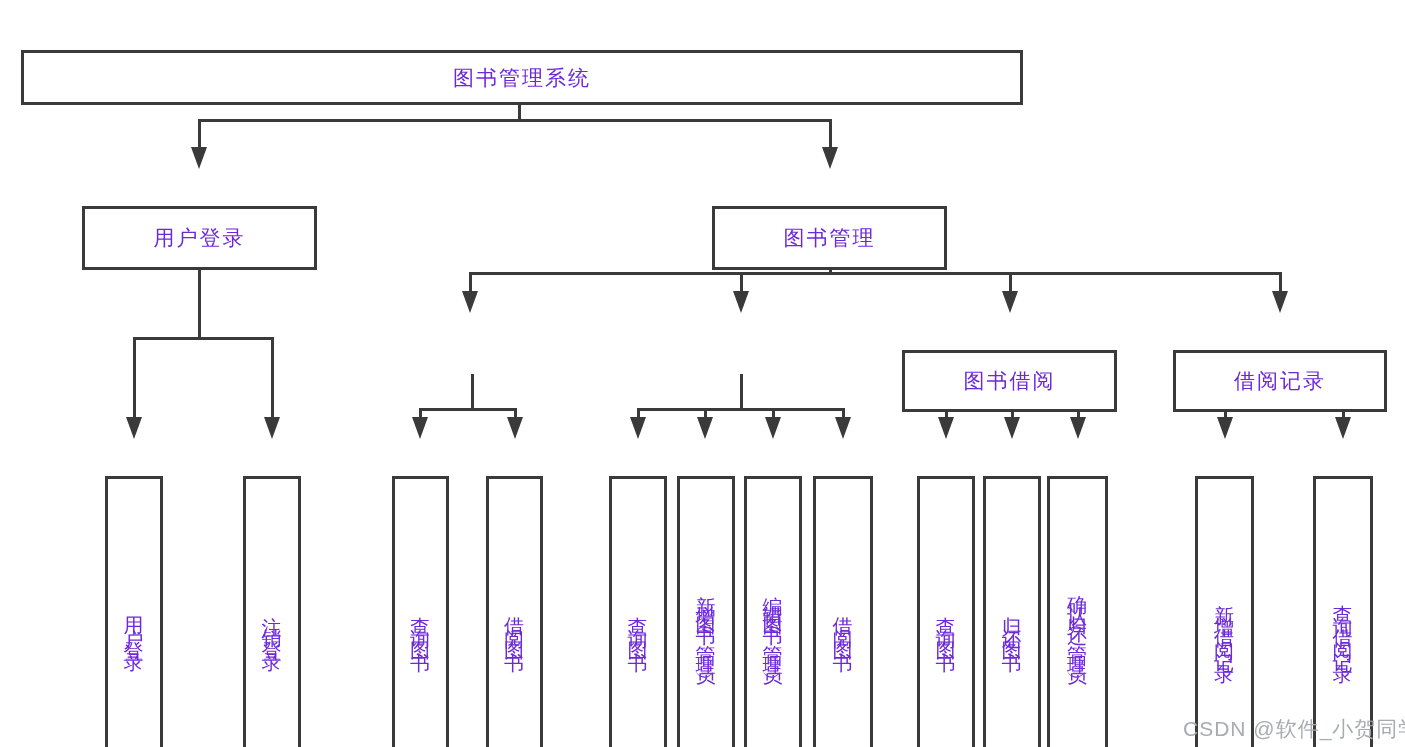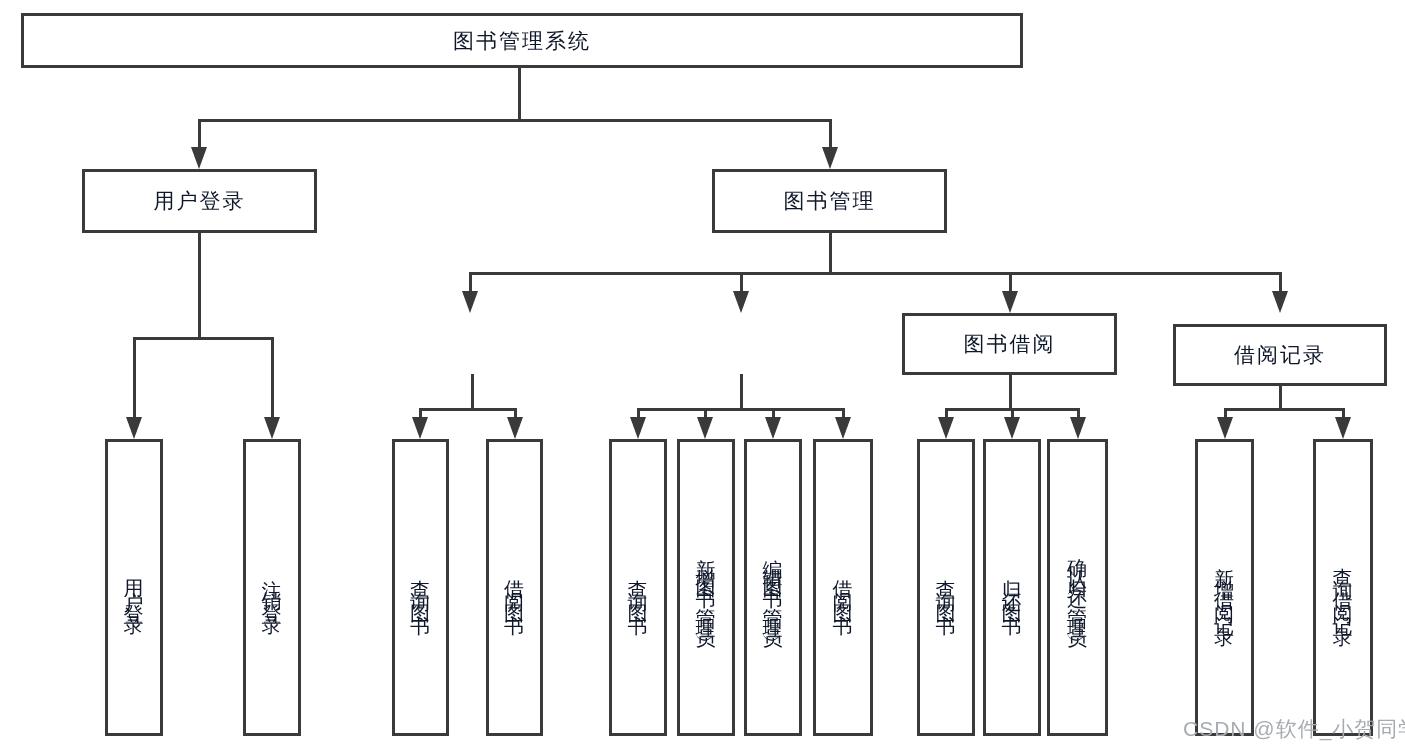--- a/index.html
+++ b/index.html
@@ -9,24 +9,25 @@
     height: 747px;
     background: #ffffff;
     font-family: "Liberation Sans", sans-serif;
     overflow: hidden;
   }
   .box {
     position: absolute;
     box-sizing: border-box;
     border: 3px solid #3a3a3a;
     background: #ffffff;
-    color: #0f172a;
+    color: #6d28d9;
     display: flex;
     align-items: center;
     justify-content: center;
+    margin-top: 37px;
   }
   .hlabel { font-size: 21px; letter-spacing: 2px; }
   .leaf {
     writing-mode: vertical-rl;
     text-orientation: mixed;
     font-size: 20px;
     letter-spacing: 12px;
     line-height: 1;
   }
   .leaf.dense { letter-spacing: 10px; }
@@ -115,21 +116,21 @@
   <div class="box hlabel" style="left:21px; top:13px; width:1002px; height:55px;">图书管理系统</div>
 
   <div class="box hlabel" style="left:82px; top:169px; width:235px; height:64px;">用户登录</div>
 
   <div class="box hlabel" style="left:712px; top:169px; width:235px; height:64px;">图书管理</div>
 
 
 
   <div class="box hlabel" style="left:902px; top:313px; width:215px; height:62px;">图书借阅</div>
 
-  <div class="box hlabel" style="left:1173px; top:324px; width:214px; height:62px;font-family:Liberation Mono, monospace;">借阅记录</div>
+  <div class="box hlabel" style="left:1173px; top:313px; width:214px; height:62px;font-family:Liberation Mono, monospace;">借阅记录</div>
 
   <div class="box leaf" style="left:105px; top:439px; width:58px; height:297px;">用户登录</div>
   <div class="box leaf" style="left:243px; top:439px; width:58px; height:297px;">注销登录</div>
 
   <div class="box leaf" style="left:392px; top:439px; width:57px; height:297px;">查询图书</div>
   <div class="box leaf" style="left:486px; top:439px; width:57px; height:297px;">借阅图书</div>
 
   <div class="box leaf" style="left:609px; top:439px; width:58px; height:297px;">查询图书</div>
   <div class="box leaf dense" style="left:677px; top:439px; width:58px; height:297px;">新增图书（管理员）</div>
   <div class="box leaf dense" style="left:744px; top:439px; width:58px; height:297px;">编辑图书（管理员）</div>

